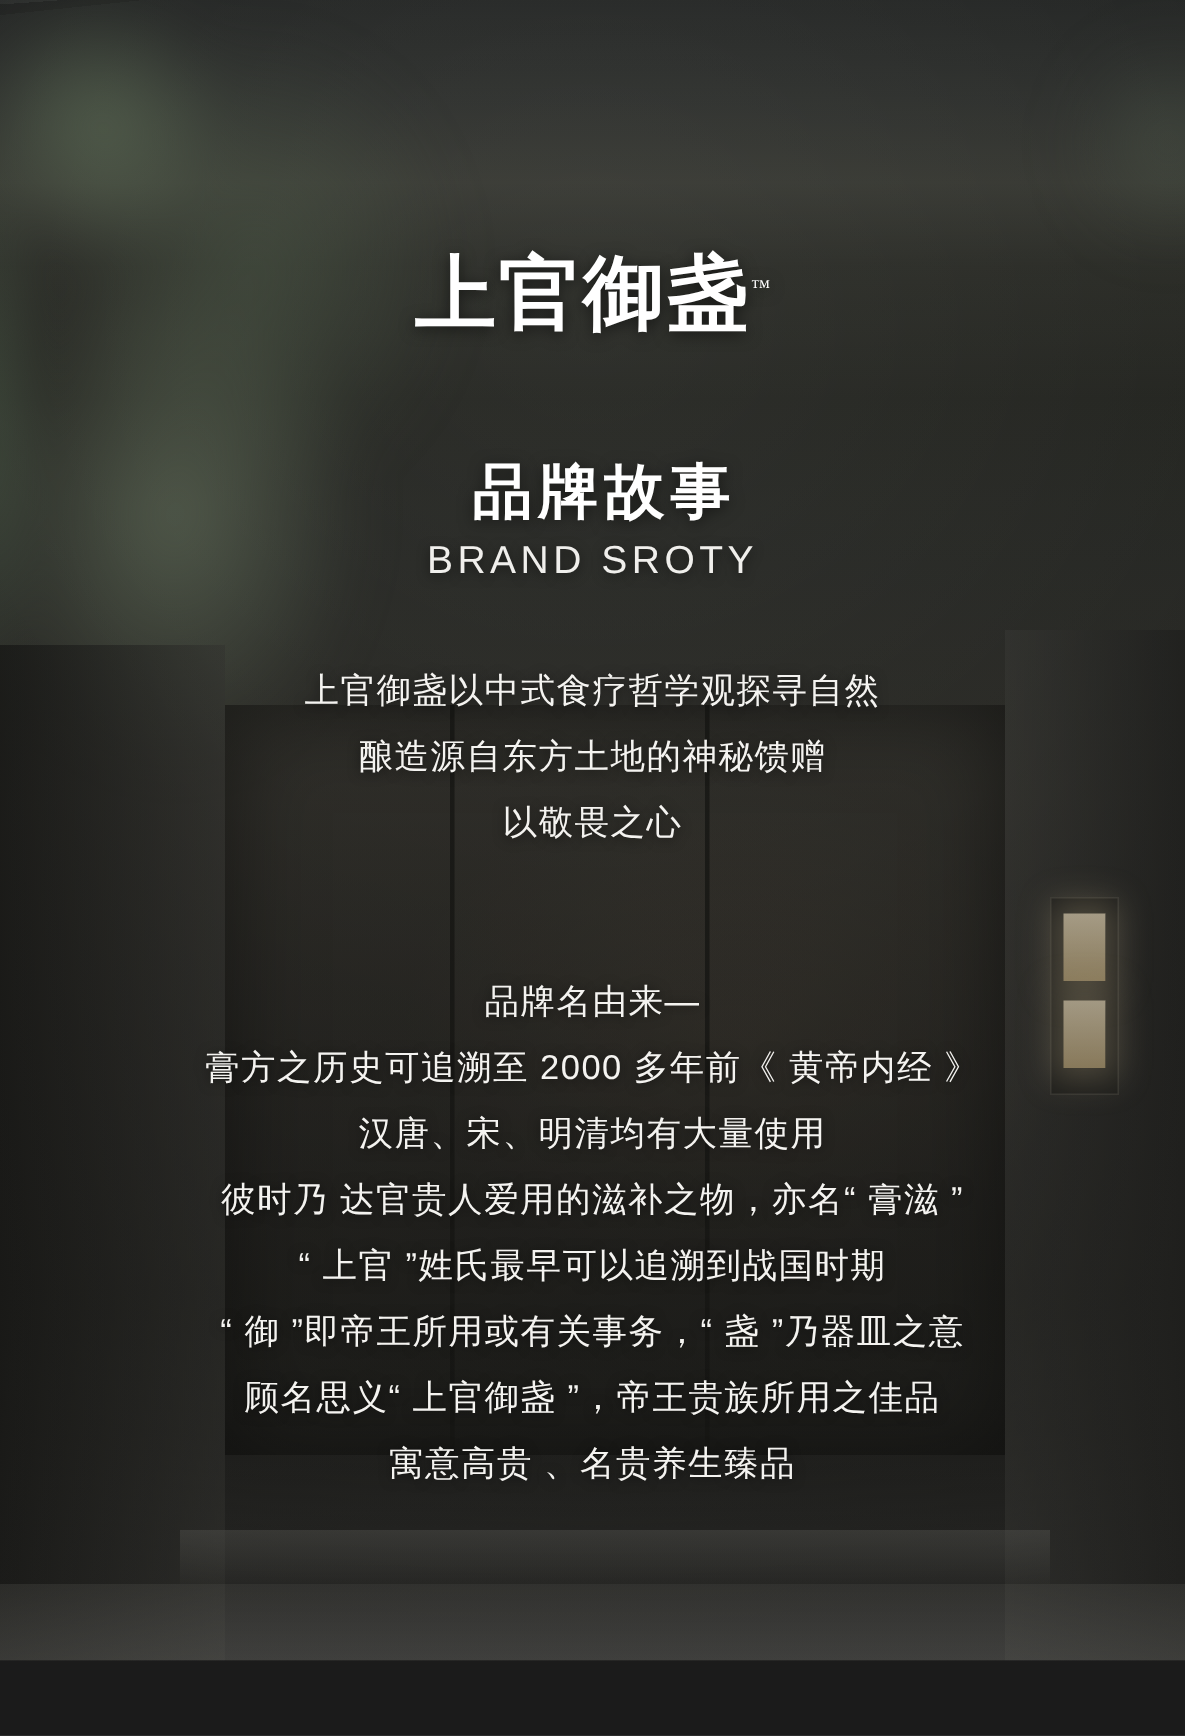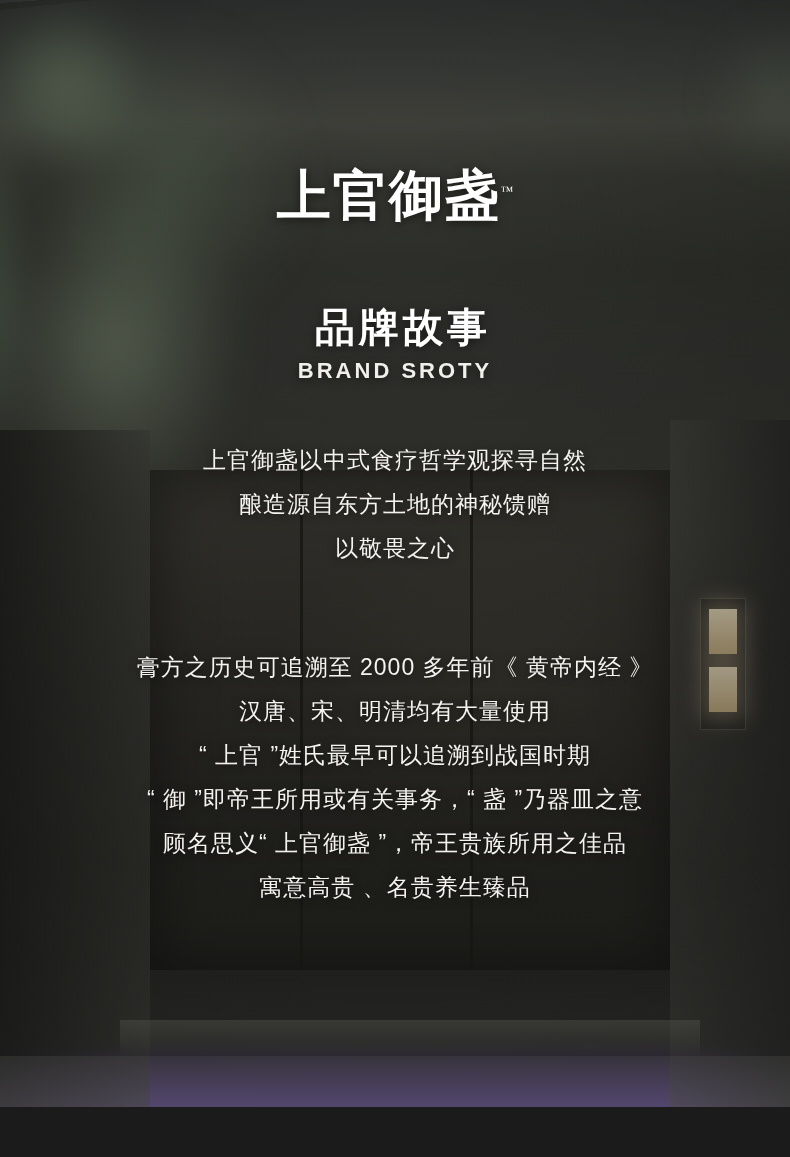--- a/index.html
+++ b/index.html
@@ -7,21 +7,21 @@
     padding: 0;
     background: #1b1b1b;
   }
   .page {
     position: relative;
     width: 790px;
     height: 1107px;
     overflow: hidden;
     font-family: "Liberation Sans", "DejaVu Sans", sans-serif;
     color: #f2f2f0;
-    background: #8b5cf6;
+    background: #404040;
   }
 
   
   .bg {
     position: absolute;
     inset: 0;
     background:
       
       radial-gradient(120% 80% at 50% 18%, rgba(255,255,255,0.05) 0%, rgba(0,0,0,0.0) 45%, rgba(0,0,0,0.35) 100%),
       
@@ -146,25 +146,24 @@
     font-size: 40px;
     font-weight: 700;
     letter-spacing: 4px;
     color: #ffffff;
     text-shadow: 0 2px 10px rgba(0,0,0,0.5);
     padding-left: 16px;
   }
   .brand-subtitle {
     position: absolute;
     top: 358px; left: 0; right: 0;
-    font-size: 22px;
+    font-size: 26px;
     letter-spacing: 3px;
     color: #f0efec;
     text-shadow: 0 2px 8px rgba(0,0,0,0.5);
-    font-weight: bold;
   }
 
   .para {
     position: absolute;
     left: 40px; right: 40px;
     font-size: 23px;
     line-height: 44px;
     color: #f4f3f0;
     text-shadow: 0 1px 8px rgba(0,0,0,0.55);
     letter-spacing: 1px;
@@ -204,22 +203,24 @@
     <div class="brand-title">品牌故事</div>
     <div class="brand-subtitle">BRAND SROTY</div>
 
     <div class="para block-one">
       <p>上官御盏以中式食疗哲学观探寻自然</p>
       <p>酿造源自东方土地的神秘馈赠</p>
       <p>以敬畏之心</p>
     </div>
 
     <div class="para block-two">
+      <p>品牌名由来—</p>
       <p>膏方之历史可追溯至 2000 多年前《 黄帝内经 》</p>
       <p>汉唐、宋、明清均有大量使用</p>
+      <p>彼时乃 达官贵人爱用的滋补之物，亦名“ 膏滋 ”</p>
       <p>“ 上官 ”姓氏最早可以追溯到战国时期</p>
       <p>“ 御 ”即帝王所用或有关事务，“ 盏 ”乃器皿之意</p>
       <p>顾名思义“ 上官御盏 ”，帝王贵族所用之佳品</p>
       <p>寓意高贵 、名贵养生臻品</p>
     </div>
 
   </div>
 </div>
 
 </body></html>

